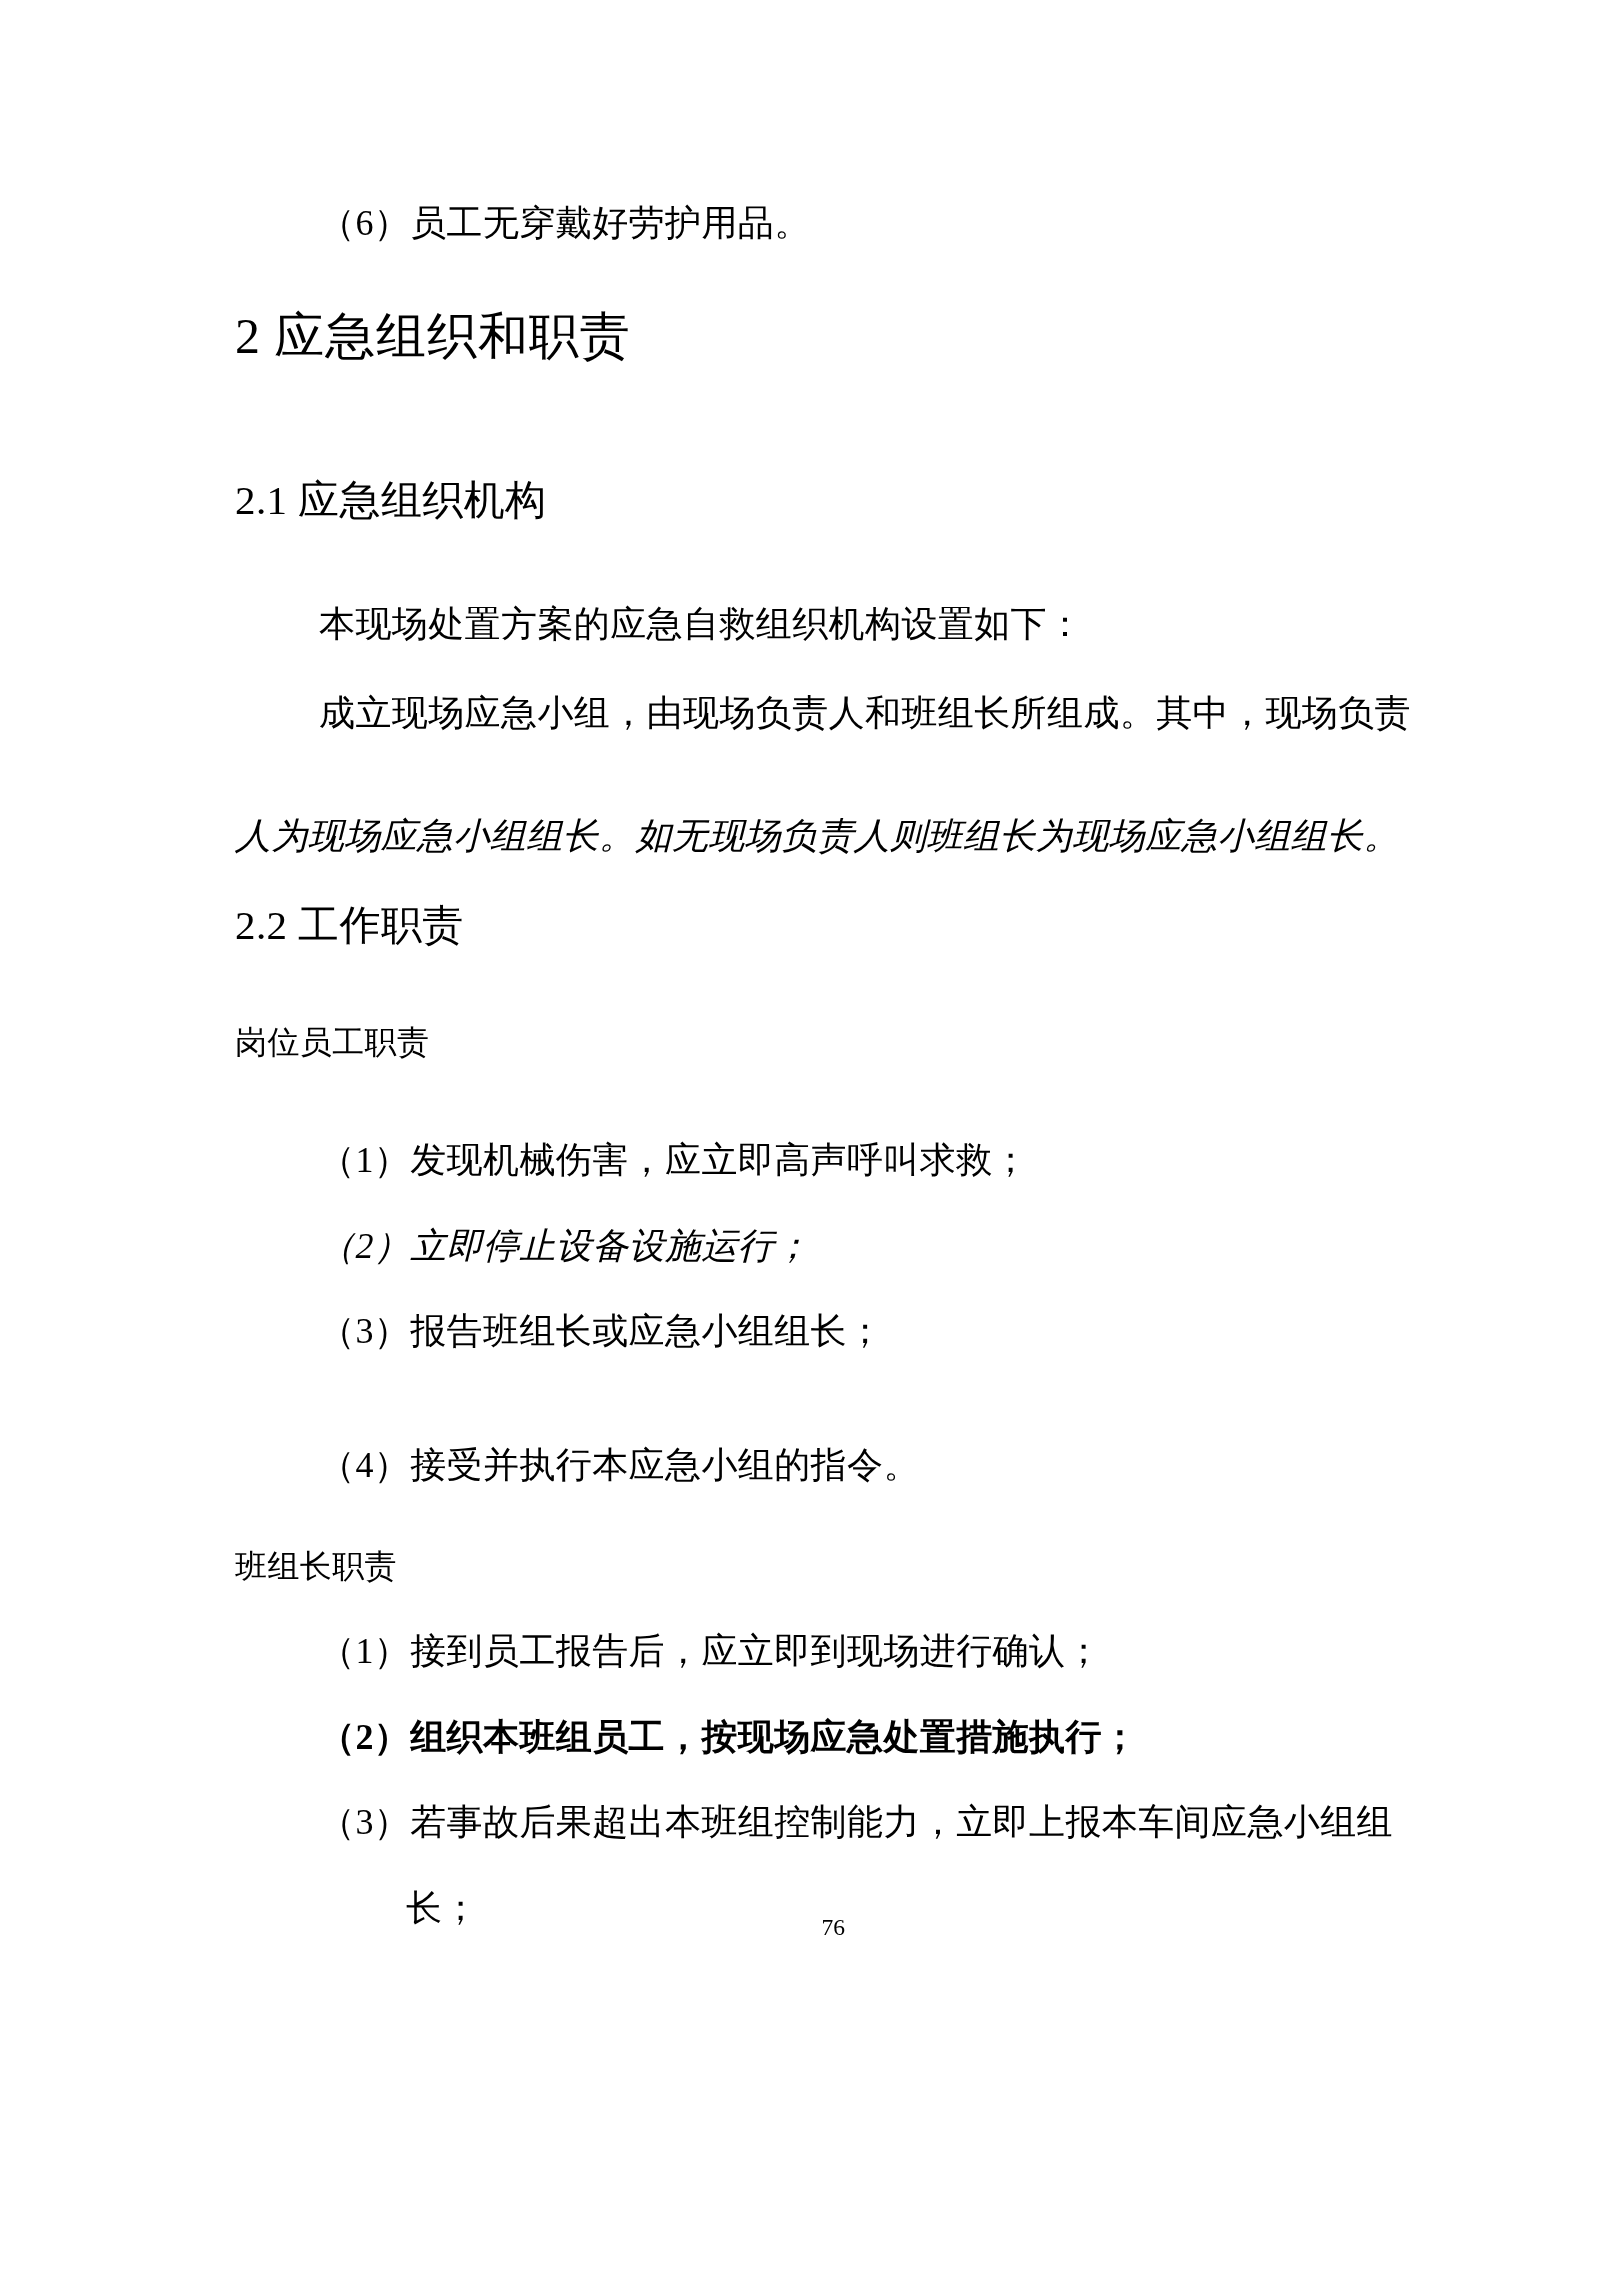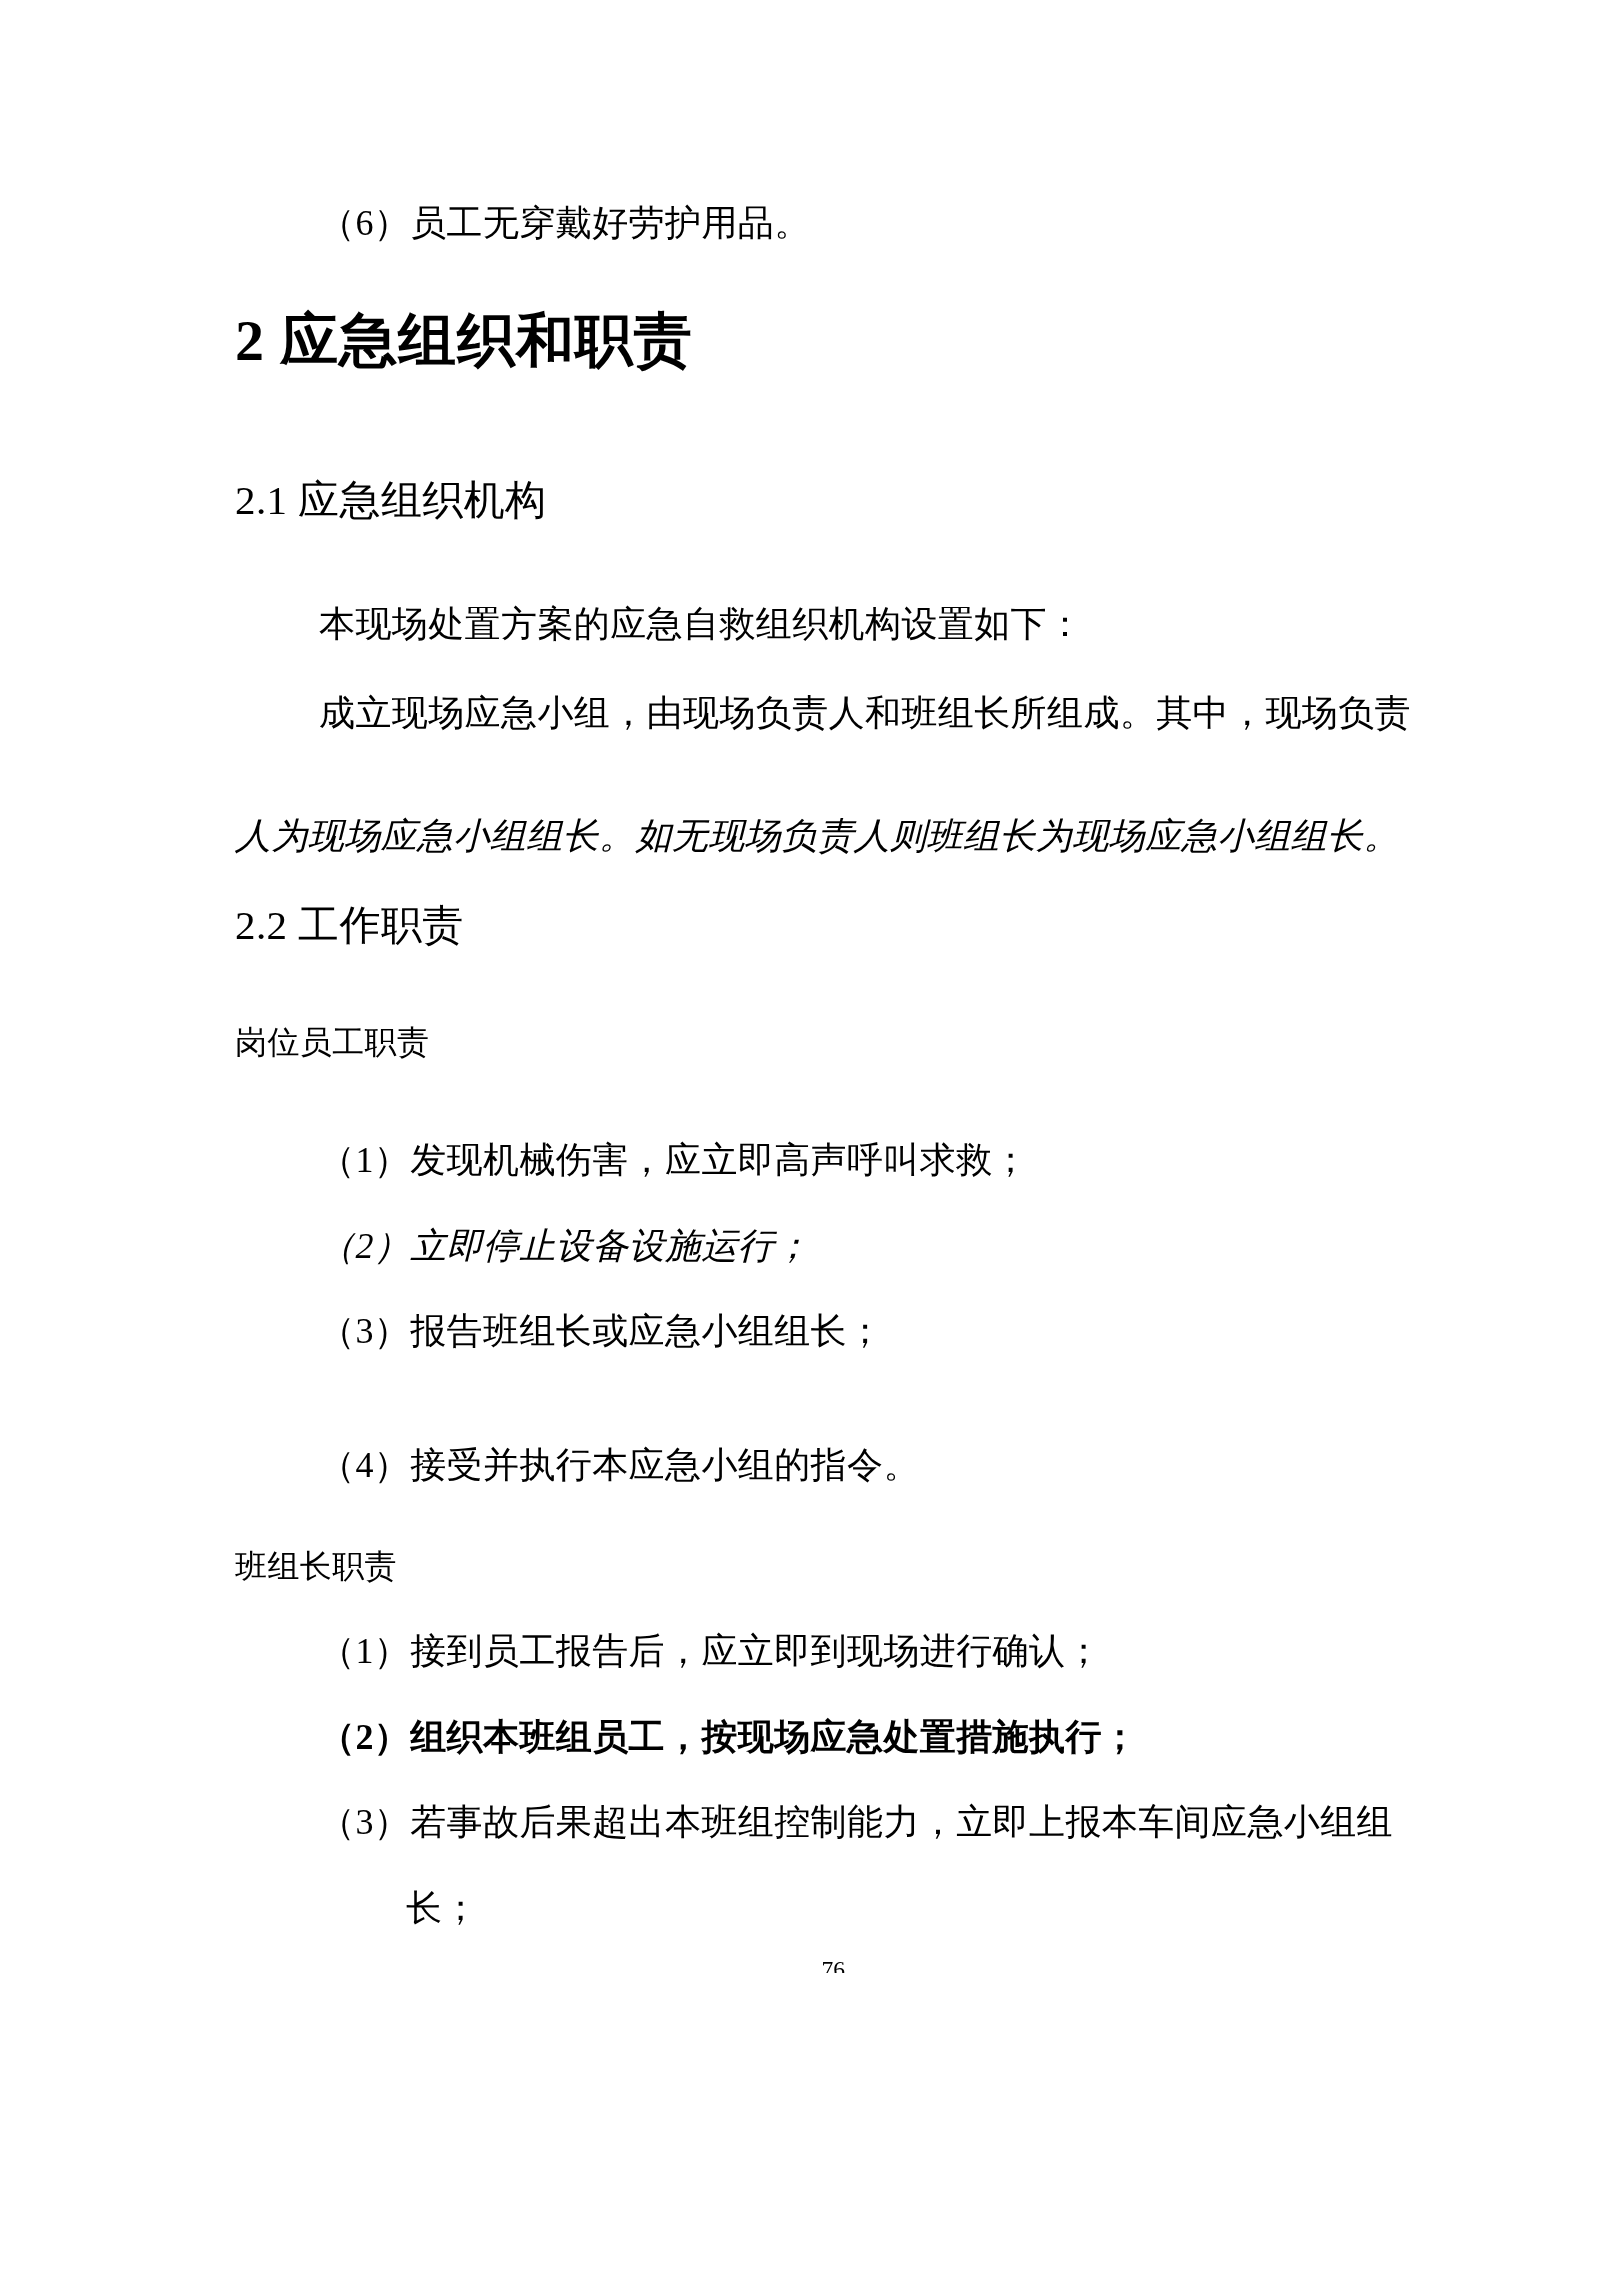--- a/index.html
+++ b/index.html
@@ -27,23 +27,22 @@
     font-size: 36px;
     letter-spacing: 0.4px;
   }
   .indent-first {
     padding-left: 84px;
   }
   .indent-cont {
     padding-left: 171px;
   }
   .h1 {
-    font-size: 58px;
+    font-size: 50px;
     letter-spacing: 0.9px;
-    font-weight: bold;
   }
   .h2 {
     font-size: 41px;
     letter-spacing: 0.4px;
   }
   .h3 {
     font-size: 32px;
     letter-spacing: 0.4px;
   }
   .page-number {
@@ -87,16 +86,16 @@
   <div class="block h3" style="top:1546px;">班组长职责</div>
 
   <div class="block body-text indent-first" style="top:1629px;">（1）接到员工报告后，应立即到现场进行确认；</div>
 
   <div class="block body-text indent-first" style="top:1715px;font-weight:bold;">（2）组织本班组员工，按现场应急处置措施执行；</div>
 
   <div class="block body-text indent-first" style="top:1800px;">（3）若事故后果超出本班组控制能力，立即上报本车间应急小组组</div>
 
   <div class="block body-text indent-cont" style="top:1886px;">长；</div>
 
-  <div class="page-number" style="top:1956px;padding-left:28px;">76</div>
+  <div class="page-number" style="top:1914px;padding-left:28px;">76</div>
 
 </div>
 
 
 </body></html>

